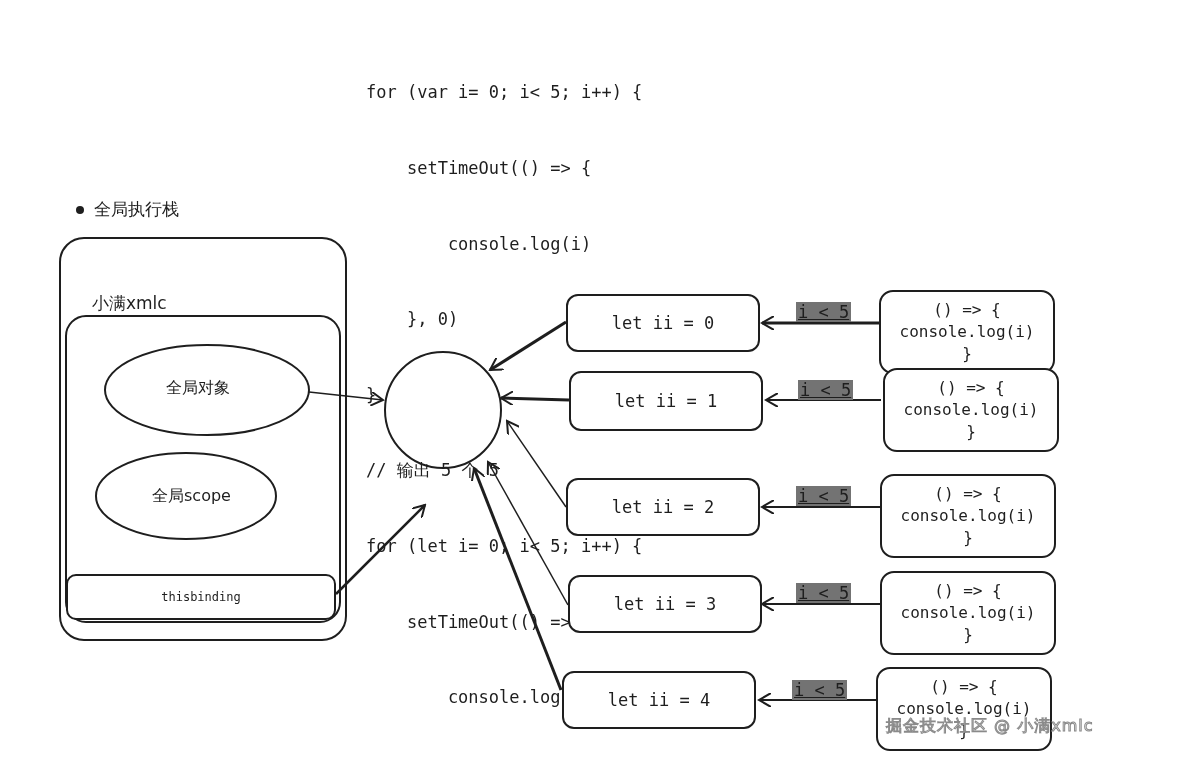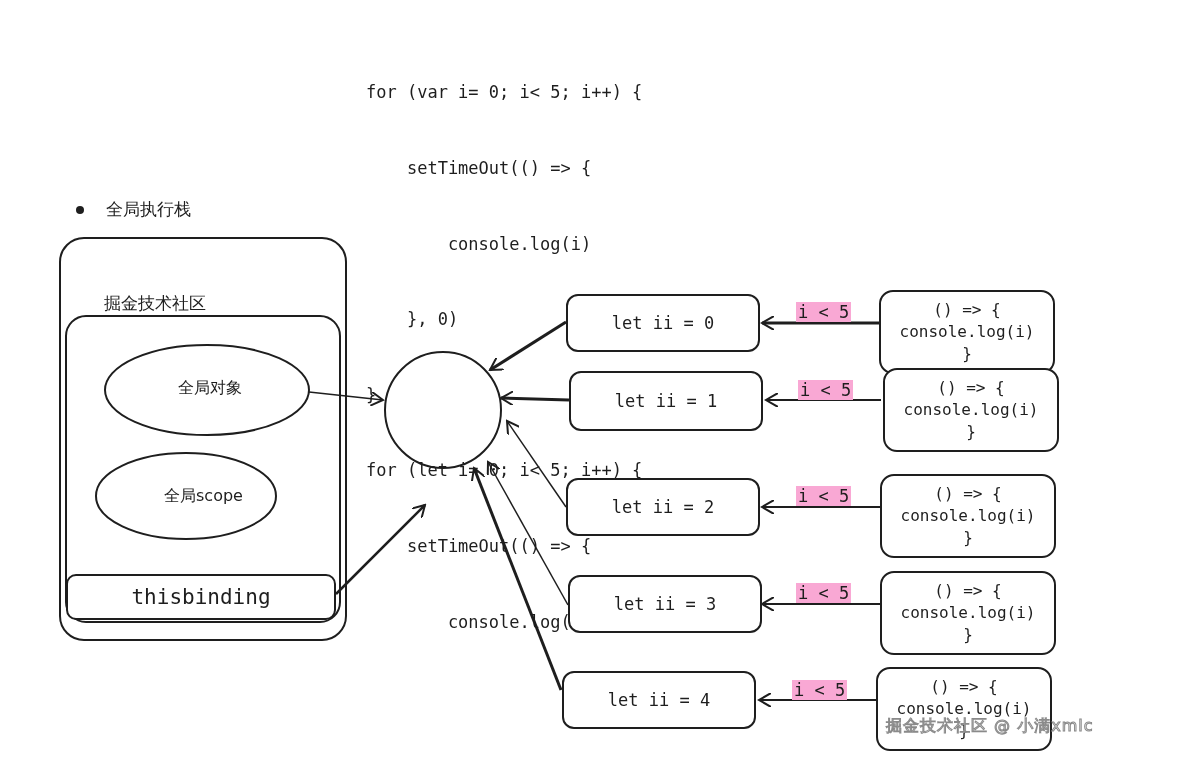--- a/index.html
+++ b/index.html
@@ -7,22 +7,22 @@
          font-family:"DejaVu Sans", sans-serif; color:#1e1e1e; }
   .code { position:absolute; left:366px; top:30px; font-family:"DejaVu Sans Mono", monospace;
           font-size:17px; line-height:25.2px; white-space:pre; color:#1e1e1e; }
   .code div { height:25.2px; }
   .box { position:absolute; border:2px solid #1e1e1e; border-radius:12px; background:#fff; box-sizing:border-box;
          display:flex; flex-direction:row; align-items:center; justify-content:center;
          font-family:"DejaVu Sans Mono", monospace; font-size:17px; line-height:24px; }
   .cbox { position:absolute; border:2px solid #1e1e1e; border-radius:14px; background:#fff; box-sizing:border-box;
           display:flex; flex-direction:column; align-items:center; justify-content:center;
           font-family:"DejaVu Sans Mono", monospace; font-size:16px; line-height:22px; }
-  .label { position:absolute; font-size:17px;margin-left:12px; }
-  .cond { position:absolute; font-family:"DejaVu Sans Mono", monospace; font-size:17px; background:#f9a8d4; padding:0 2px; }
+  .label { position:absolute; font-size:17px; }
+  .cond { position:absolute; font-family:"DejaVu Sans Mono", monospace; font-size:17px; background:#737373; padding:0 2px;text-decoration:underline; }
   svg { position:absolute; left:0; top:0; }
   .watermark { position:absolute; left:886px; top:716px; font-size:16px; color:#ffffff;
                -webkit-text-stroke:1px #8a8a8a; font-family:"DejaVu Sans", sans-serif; letter-spacing:1px; }
 </style>
 </head>
 <body>
 
 <svg width="1201" height="766">
   <defs>
     <marker id="arr" markerWidth="14" markerHeight="14" refX="12" refY="7" orient="auto" markerUnits="userSpaceOnUse">
@@ -56,32 +56,33 @@
 
   <circle cx="80" cy="210" r="4" fill="#1e1e1e"></circle>
 </svg>
 
 <div class="code">
   <div>for (var i= 0; i&lt; 5; i++) {</div>
   <div>    setTimeOut(() =&gt; {</div>
   <div>        console.log(i)</div>
   <div>    }, 0)</div>
   <div>}</div>
+  <div>// 输出 5 个 5</div>
   <div>for (let i= 0; i&lt; 5; i++) {</div>
   <div>    setTimeOut(() =&gt; {</div>
   <div>        console.log(i)</div>
   
   
 </div>
 
 <div class="label" style="left:94px; top:198px;">全局执行栈</div>
-<div class="label" style="left:92px; top:292px;">掘金技术社区</div>
+<div class="label" style="left:92px; top:292px;">小满xmlc</div>
 <div class="label" style="left:166px; top:378px; font-size:16px;">全局对象</div>
 <div class="label" style="left:152px; top:486px; font-size:16px;">全局scope</div>
-<div class="box" style="left:66px; top:574px; width:270px; height:46px; border-radius:10px; font-size:21px;">
+<div class="box" style="left:66px; top:574px; width:270px; height:46px; border-radius:10px; font-size:12px;">
   <span>thisbinding</span>
 </div>
 
 <div class="box" style="left:566px; top:294px; width:194px; height:58px;">
   <span>let i</span>
   <span>i = 0</span>
 </div>
 <div class="box" style="left:569px; top:371px; width:194px; height:60px;">
   <span>let i</span>
   <span>i = 1</span>

